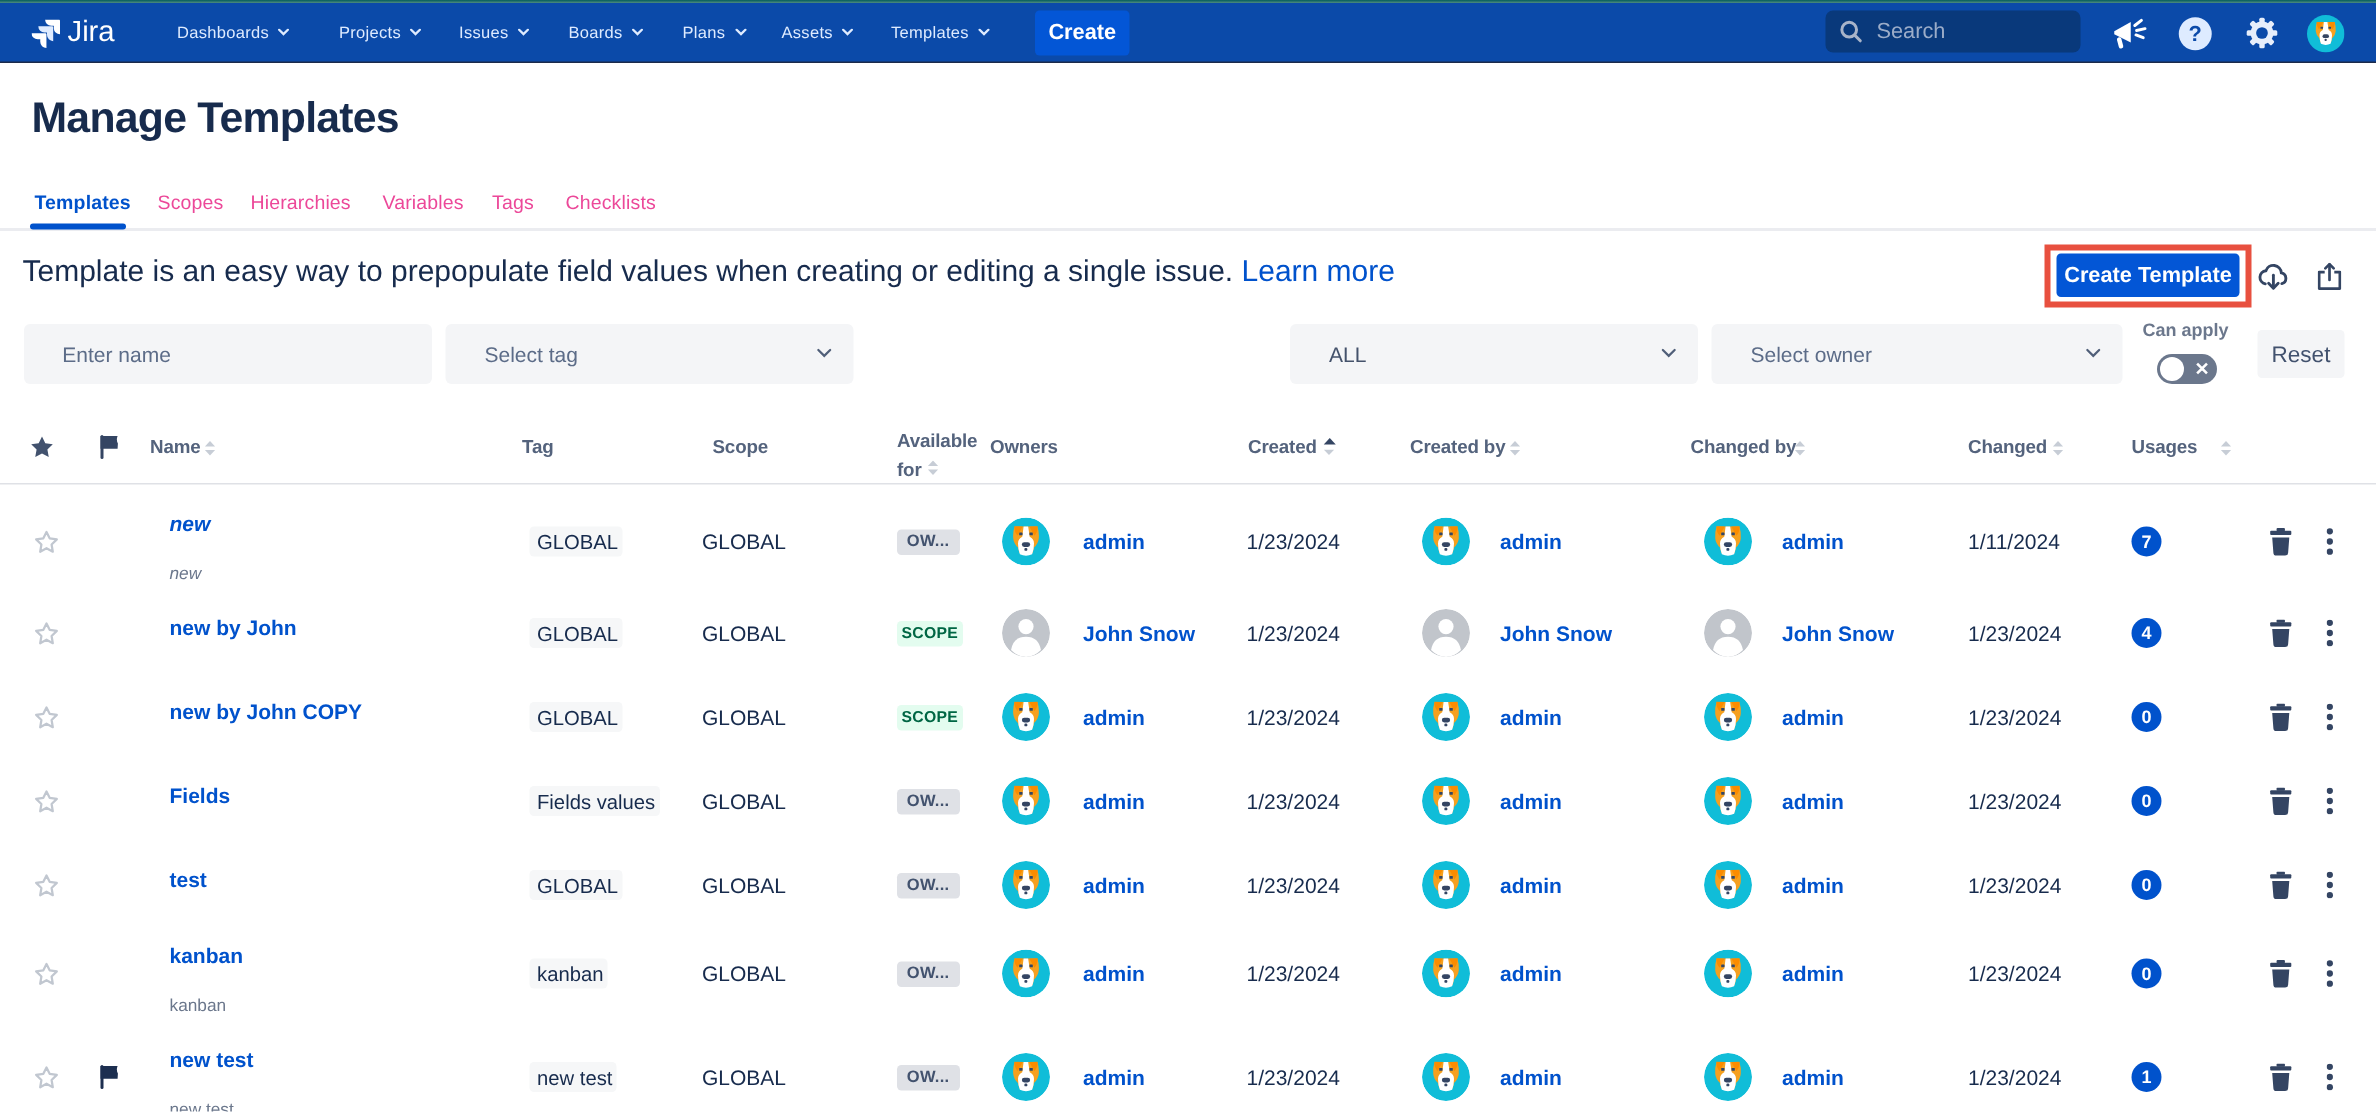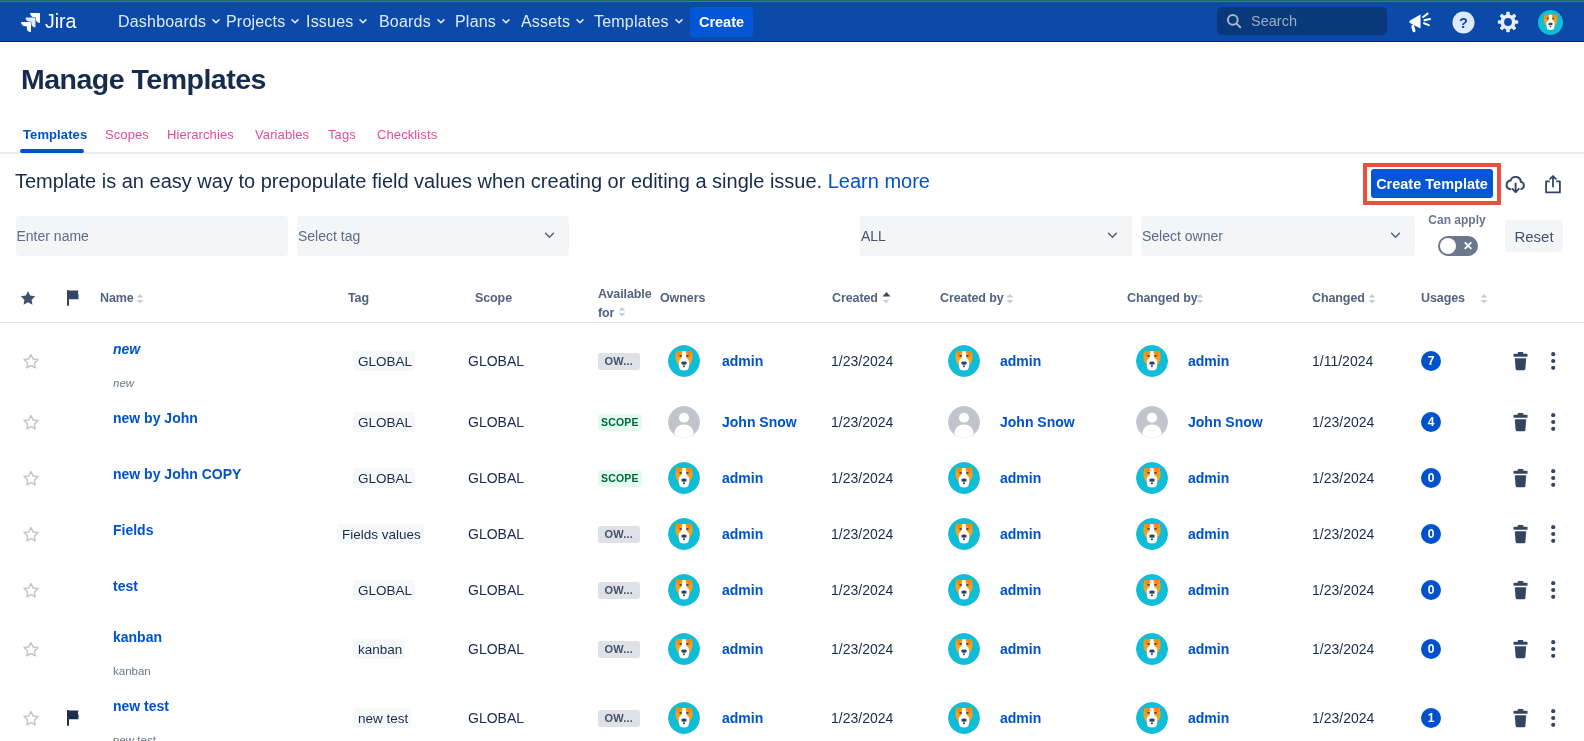--- a/index.html
+++ b/index.html
@@ -6,21 +6,21 @@
   html,body { width:1584px; height:741px; overflow:hidden; background:#fff;
     font-family:"Liberation Sans", sans-serif; }
   #page { position:relative; width:1584px; height:741px; overflow:hidden; }
   .abs { position:absolute; }
   
   #greenbar { left:0; top:0; width:1584px; height:2px;
     background:linear-gradient(#045c5c,#4f8d7e); }
   #nav { left:0; top:2px; width:1584px; height:40px; background:#0b4aa9;
     border-bottom:1px solid #1c2b4a; }
   .navitem { position:absolute; top:0; height:39px; display:flex; align-items:center;
-    color:#deebff; font-size:16px; font-weight:400; letter-spacing:0.2px; }
+    color:#deebff; font-size:11px; font-weight:400; letter-spacing:0.2px; }
   .navitem svg { margin-left:6px; }
   #createbtn { position:absolute; left:690px; top:5px; width:63px; height:30px;
     background:#0356d6; border-radius:3px; color:#fff; font-size:14.5px; font-weight:700;
     display:flex; align-items:center; justify-content:center; }
   #searchbox { position:absolute; left:1217px; top:5px; width:170px; height:28px;
     background:#09397b; border-radius:5px;
     display:flex; align-items:center; color:#9bacc8; font-size:14.5px; }
   
   #h1 { left:21px; top:63px; font-size:28.5px; font-weight:700; color:#172b4d; letter-spacing:-0.5px; }
   .tab { position:absolute; top:127px; font-size:13px; color:#ec4899; letter-spacing:0.1px; }
@@ -29,21 +29,21 @@
   #desc { left:15px; top:170px; font-size:20px; color:#172b4d; }
   #desc a { color:#0052cc; text-decoration:none; }
   
   #redbox { left:1363px; top:163px; width:138px; height:42px; border:4px solid #e8503f; }
   #ctbtn { left:1371px; top:169px; width:122px; height:29px; background:#0356d6;
     border-radius:3px; color:#fff; font-size:14.5px; font-weight:700;
     display:flex; align-items:center; justify-content:center; }
   
   .fbox { position:absolute; top:216px; height:39.5px; background:#f4f5f7; border-radius:4px;
     display:flex; align-items:center; font-size:14px; color:#5c6c88; }
-  .fbox .ph { margin-left:1px; }
+  .fbox .ph { margin-left:26px; }
   .fbox svg.chev { position:absolute; right:14px; }
   #canapply { left:1417px; top:213px; width:80px; font-size:12px; font-weight:700;
     color:#6b778c; text-align:center; white-space:nowrap; }
   #toggle { left:1438px; top:236px; width:40px; height:20px; background:#6b778c;
     border-radius:10px; }
   #toggle .knob { position:absolute; left:2px; top:2px; width:16px; height:16px;
     background:#fff; border-radius:50%; }
   #toggle .x { position:absolute; right:5px; top:2.5px; color:#fff; font-size:12px; font-weight:700; }
   #resetbtn { left:1505px; top:220px; width:58px; height:32px; background:#f4f5f7;
     border-radius:3px; color:#42526e; font-size:15px; font-weight:400;
@@ -504,21 +504,21 @@
   </div>
   <div class="row" style="top:506px;">
     <div class="cell" style="left:22px;">
         <svg width="18" height="17" viewBox="0 0 17 17">
           <use href="#staro"></use>
         </svg>
       </div>
     <div class="cell" style="left:113px;padding-bottom:8px;">
         <span class="namelink">Fields</span>
       </div>
-    <div class="cell" style="left:337px;">
+    <div class="cell" style="left:353px;">
         <span class="pill">Fields values</span>
       </div>
     <div class="cell" style="left:468px;">
         <span class="scopetxt">GLOBAL</span>
       </div>
     <div class="cell" style="left:598px;">
         <span class="badge-ow">OW...</span>
       </div>
     <div class="cell" style="left:668px;">
         <svg width="32" height="32" viewBox="0 0 36 36">

